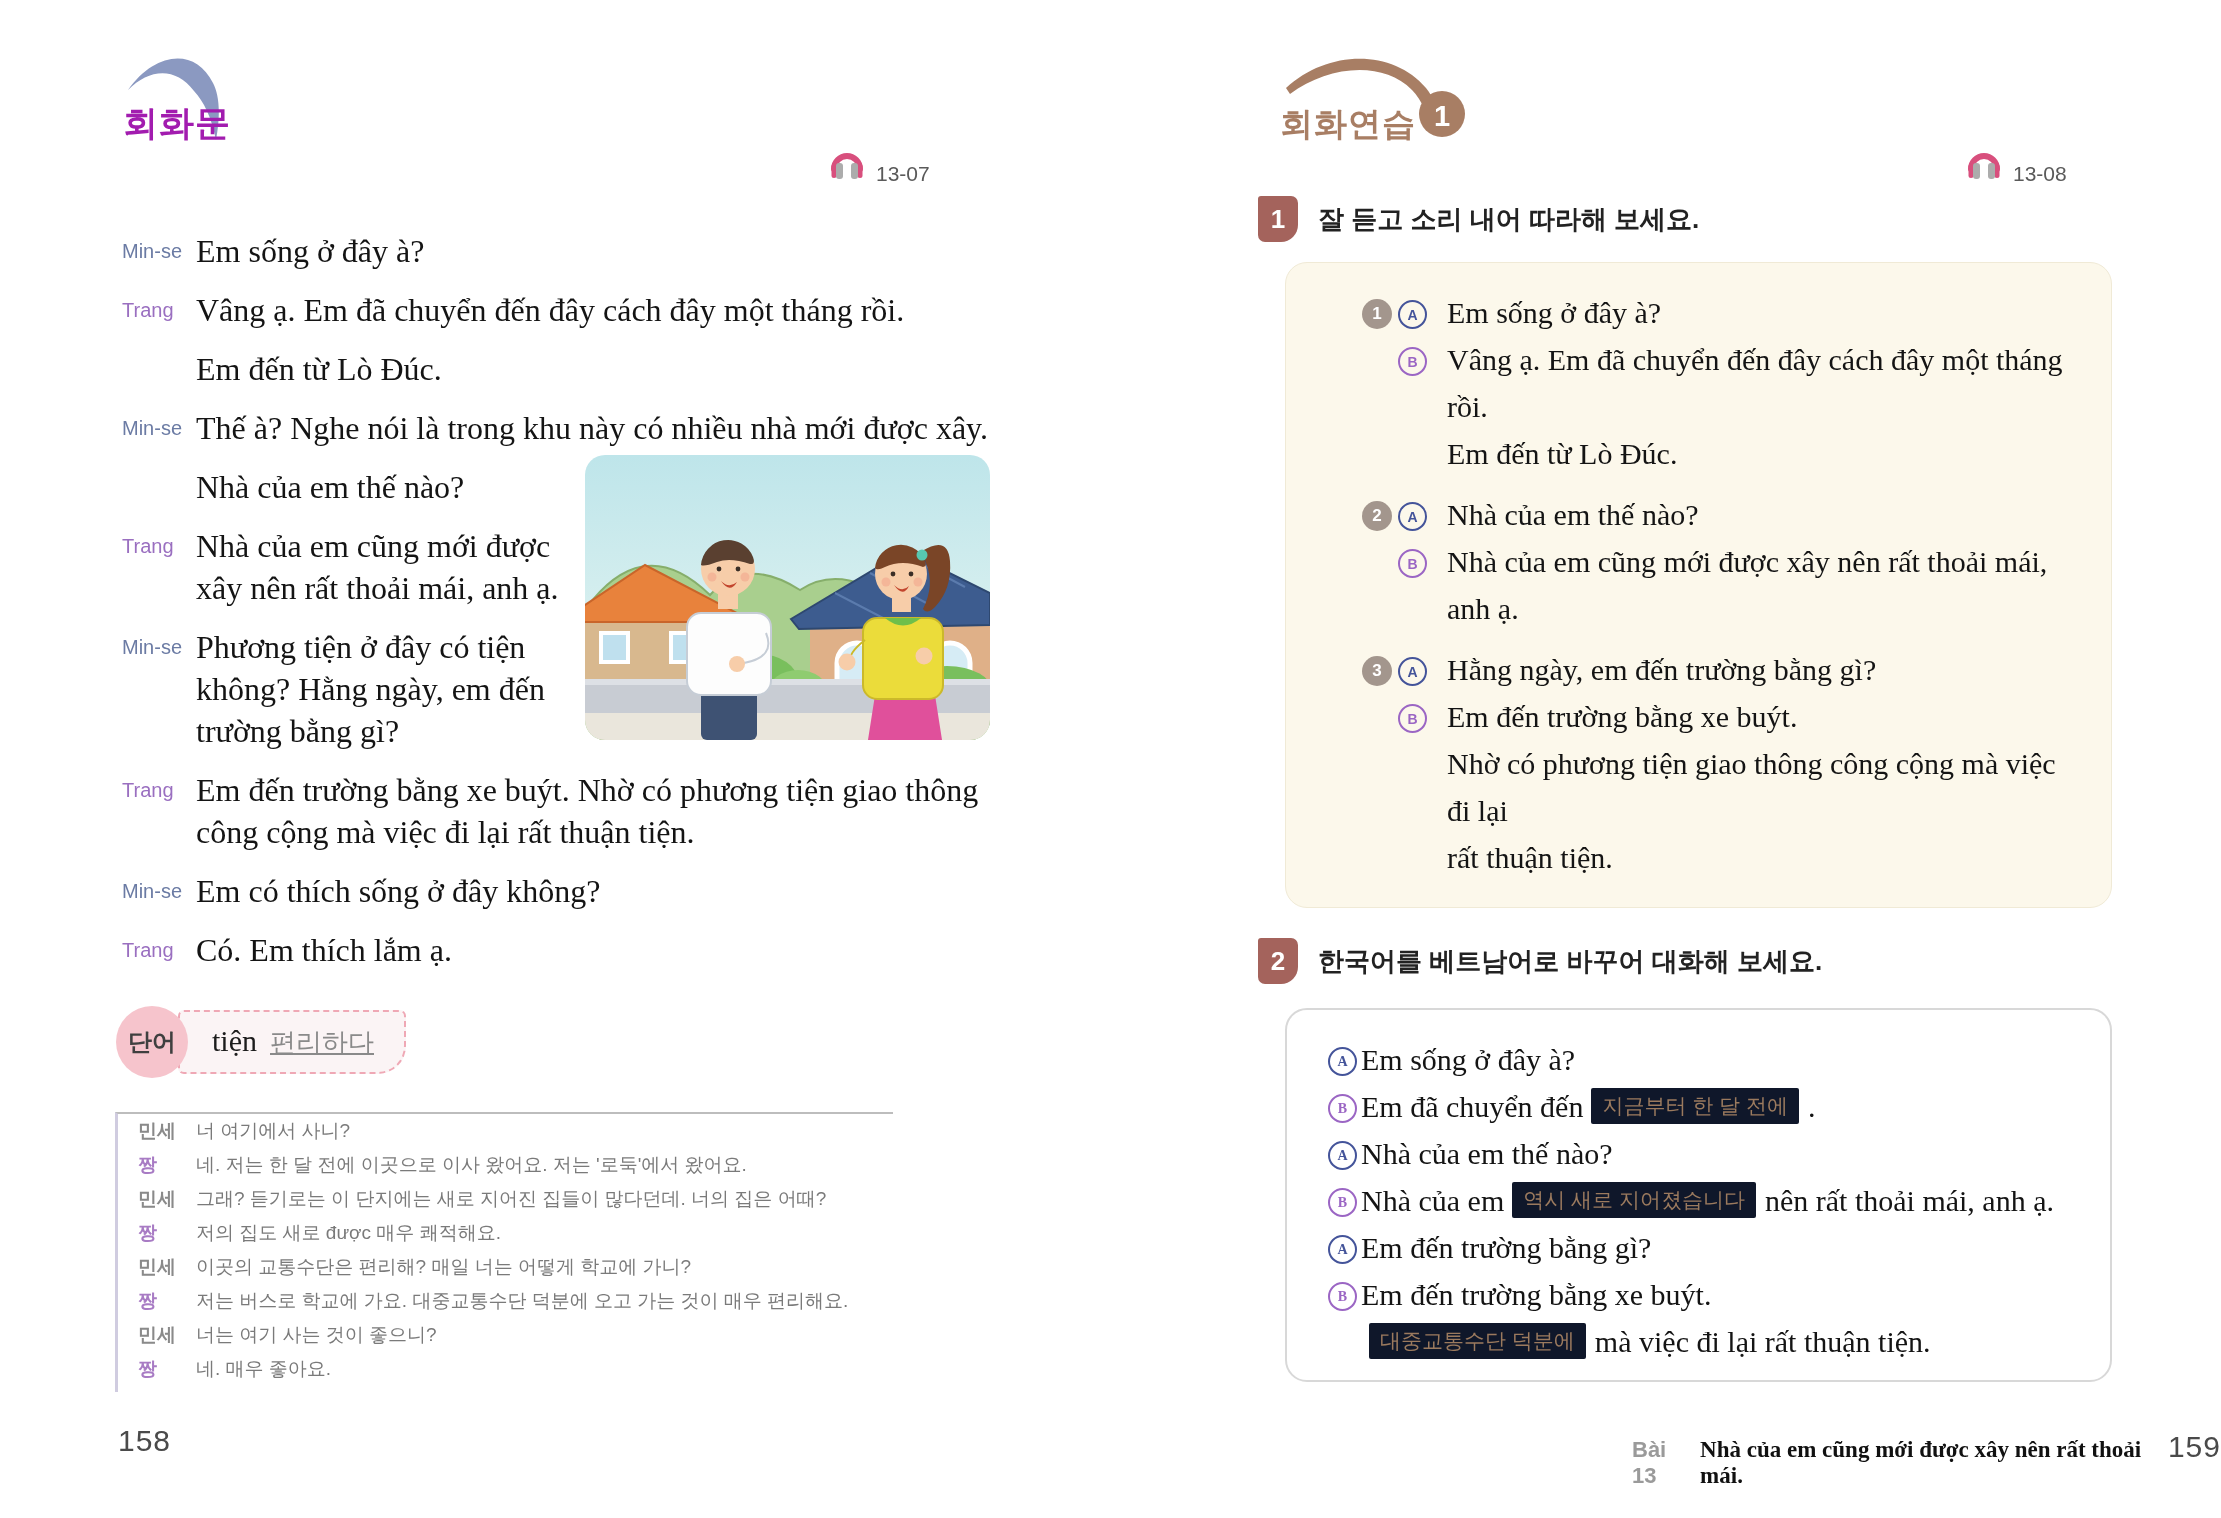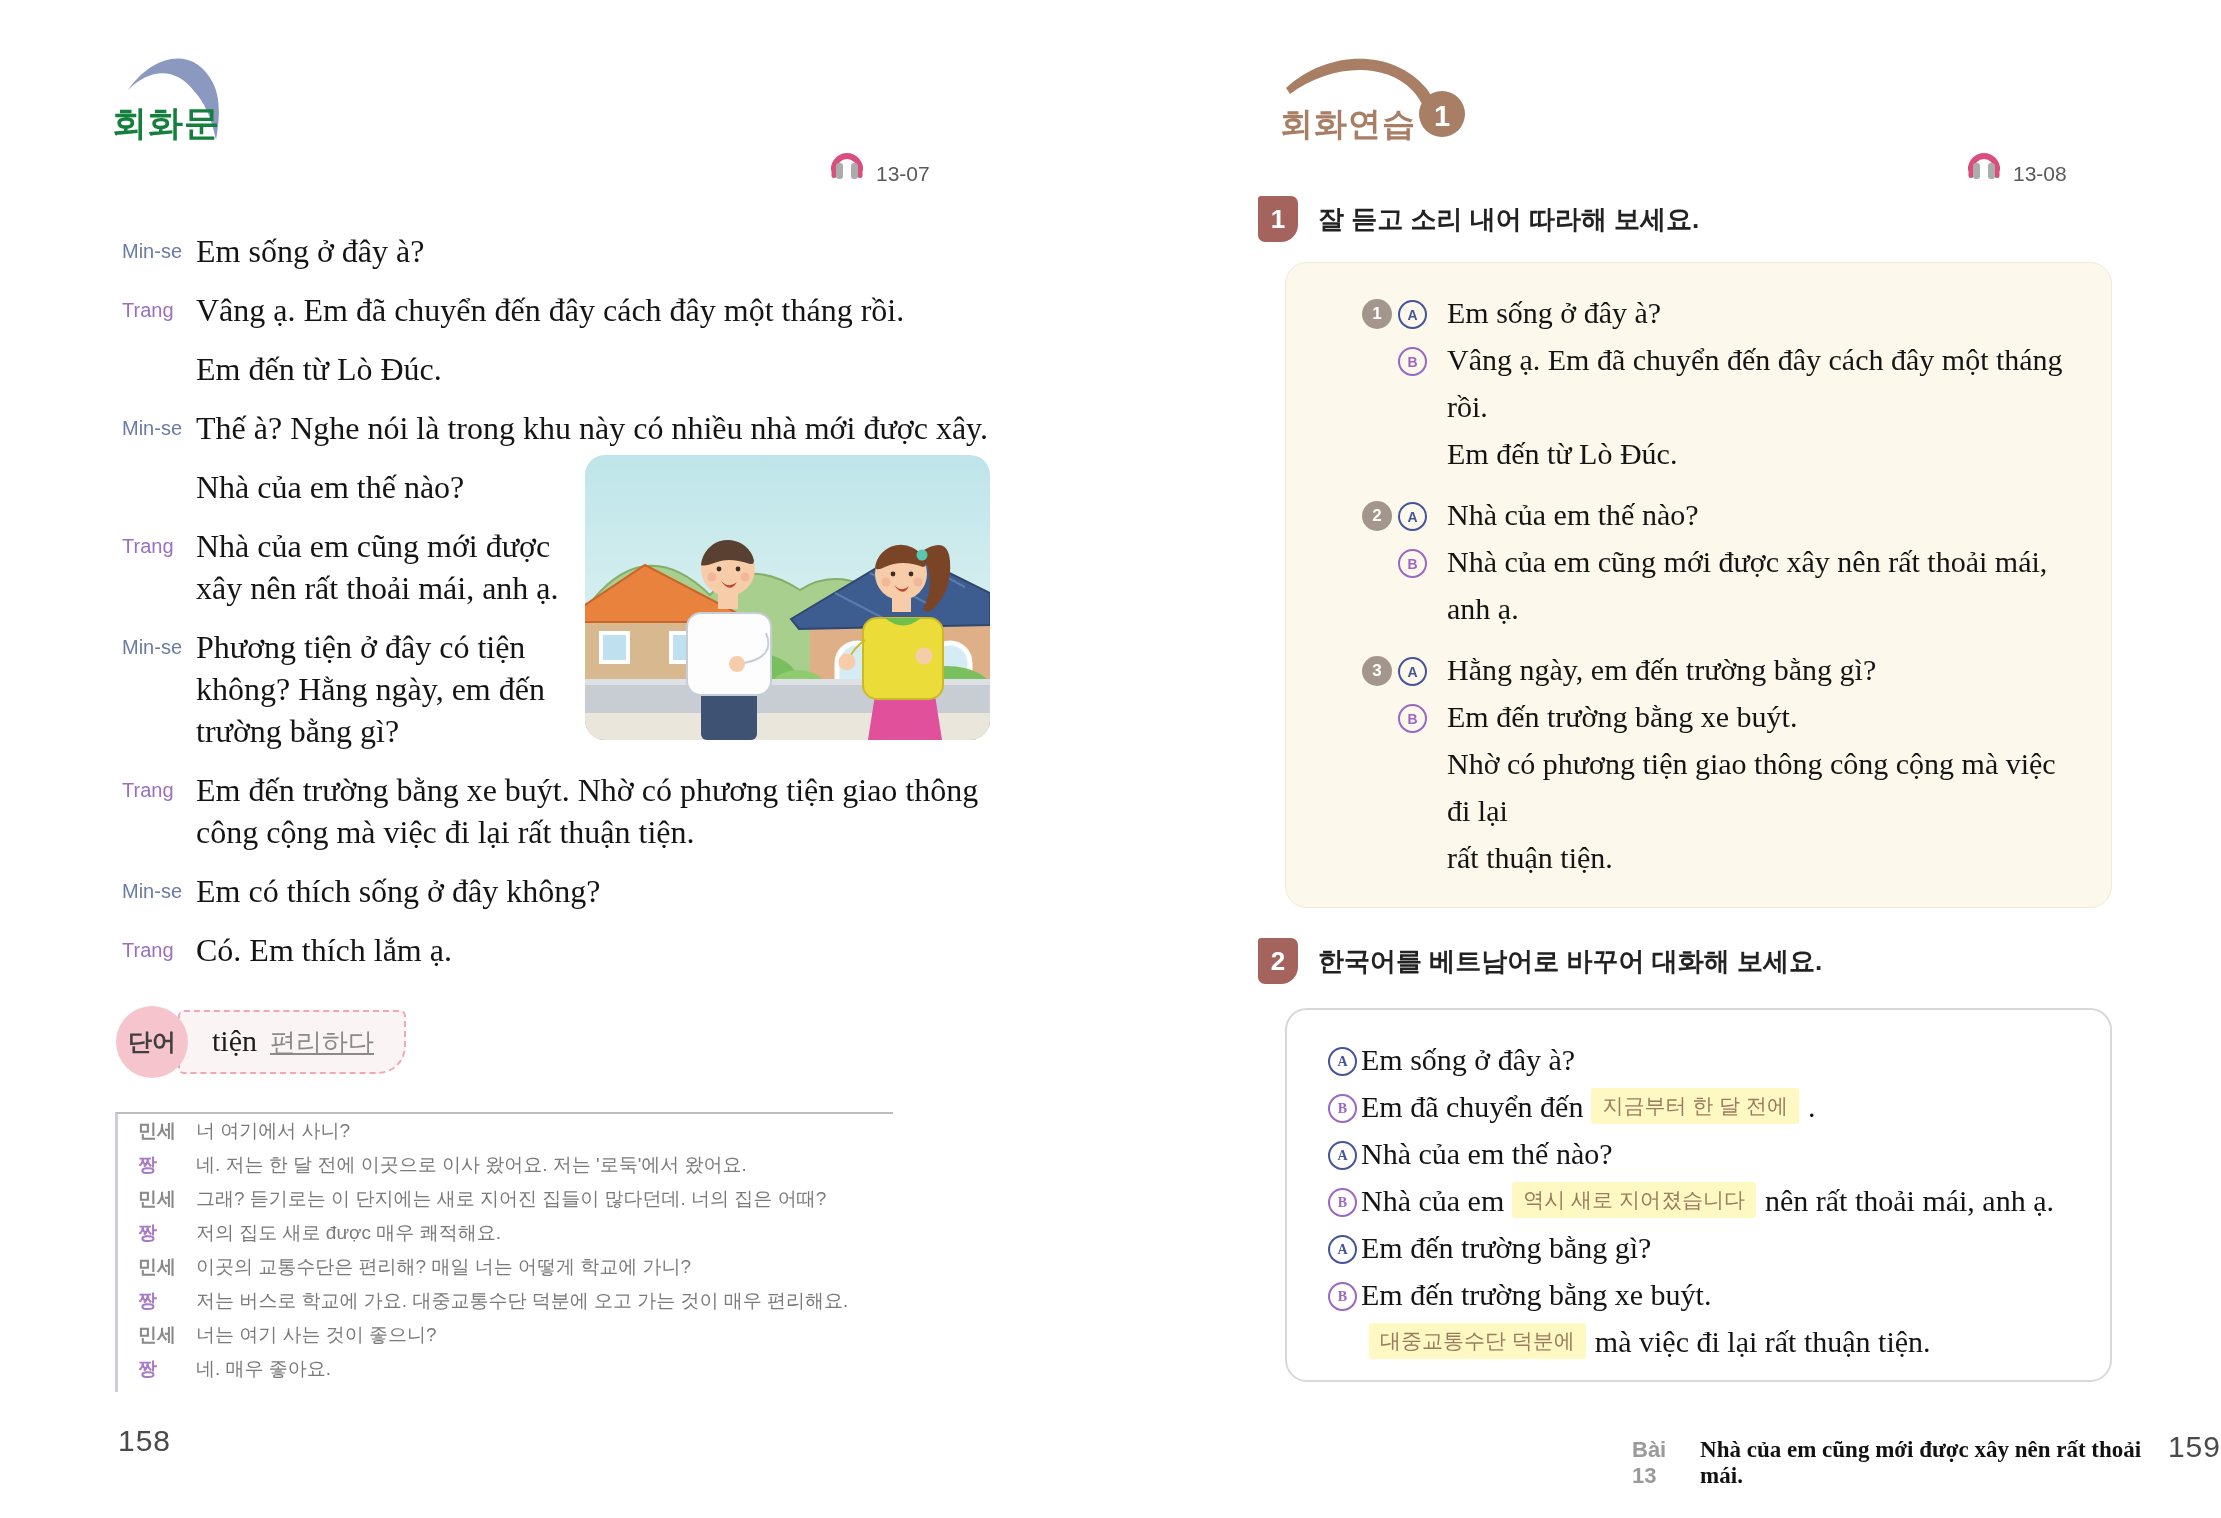--- a/index.html
+++ b/index.html
@@ -1,21 +1,21 @@
 <!DOCTYPE html>
 <html><head>
 <meta charset="utf-8">
 <style>
   html,body{margin:0;padding:0;background:#ffffff;}
   .canvas{position:relative;width:2221px;height:1518px;background:#ffffff;overflow:hidden;
           font-family:"Liberation Sans",sans-serif;color:#1c1c1c;}
 
   
   .hdr-arc-l{position:absolute;left:127px;top:50px;}
-  .hdr-title-l{position:absolute;left:112px;top:100px;font-size:35px;font-weight:bold;color:#15803d;letter-spacing:1px;}
+  .hdr-title-l{position:absolute;left:123px;top:100px;font-size:35px;font-weight:bold;color:#a21caf;letter-spacing:1px;}
   .hdr-arc-r{position:absolute;left:1282px;top:46px;}
   .hdr-title-r{position:absolute;left:1280px;top:102px;font-size:33px;font-weight:bold;color:#A87E64;letter-spacing:1px;}
   .hdr-circle-num{position:absolute;left:1420px;top:96px;width:44px;height:40px;line-height:40px;
                   text-align:center;font-size:29px;font-weight:bold;color:#ffffff;}
 
   
   .audio{position:absolute;display:flex;align-items:flex-end;gap:10px;}
   .audio-l{left:828px;top:146px;}
   .audio-r{left:1965px;top:146px;}
   .audio-track{font-size:21px;color:#5a5a5a;}
@@ -74,21 +74,21 @@
   .abmark.b{color:#9B66C4;border-color:#9B66C4;}
   .abmark:empty{display:none;}
   .pline{font-family:"Liberation Serif",serif;font-size:30px;line-height:47px;color:#141414;}
 
   .whitebox{position:absolute;left:1285px;top:1008px;width:827px;height:374px;box-sizing:border-box;
             border:2px solid #D8D8D8;border-radius:22px;padding:26px 30px 0 41px;background:#fff;}
   .sline{position:relative;padding-left:33px;font-family:"Liberation Serif",serif;font-size:30px;
          line-height:47px;color:#141414;}
   .sline .abmark{left:0;}
   .hl{display:inline-block;font-family:"Liberation Sans",sans-serif;font-size:21px;line-height:1;
-      background:#fef9c3;color:#9B7A5E;padding:7px 11px 8px;margin:0 8px;vertical-align:4px;border-radius:2px;}
+      background:#0f172a;color:#9B7A5E;padding:7px 11px 8px;margin:0 8px;vertical-align:4px;border-radius:2px;}
   .hl:empty{display:none;}
   .post{margin-left:1px;}
 
   .footer-r{position:absolute;left:1632px;top:1430px;display:flex;align-items:baseline;gap:8px;}
   .f-lesson{font-size:22px;font-weight:bold;color:#9A9A9A;}
   .f-title{font-family:"Liberation Serif",serif;font-size:23px;font-weight:bold;color:#111;}
   .f-page{font-size:30px;color:#4a4a4a;margin-left:6px;letter-spacing:1px;}
 </style>
 </head>
 <body>

